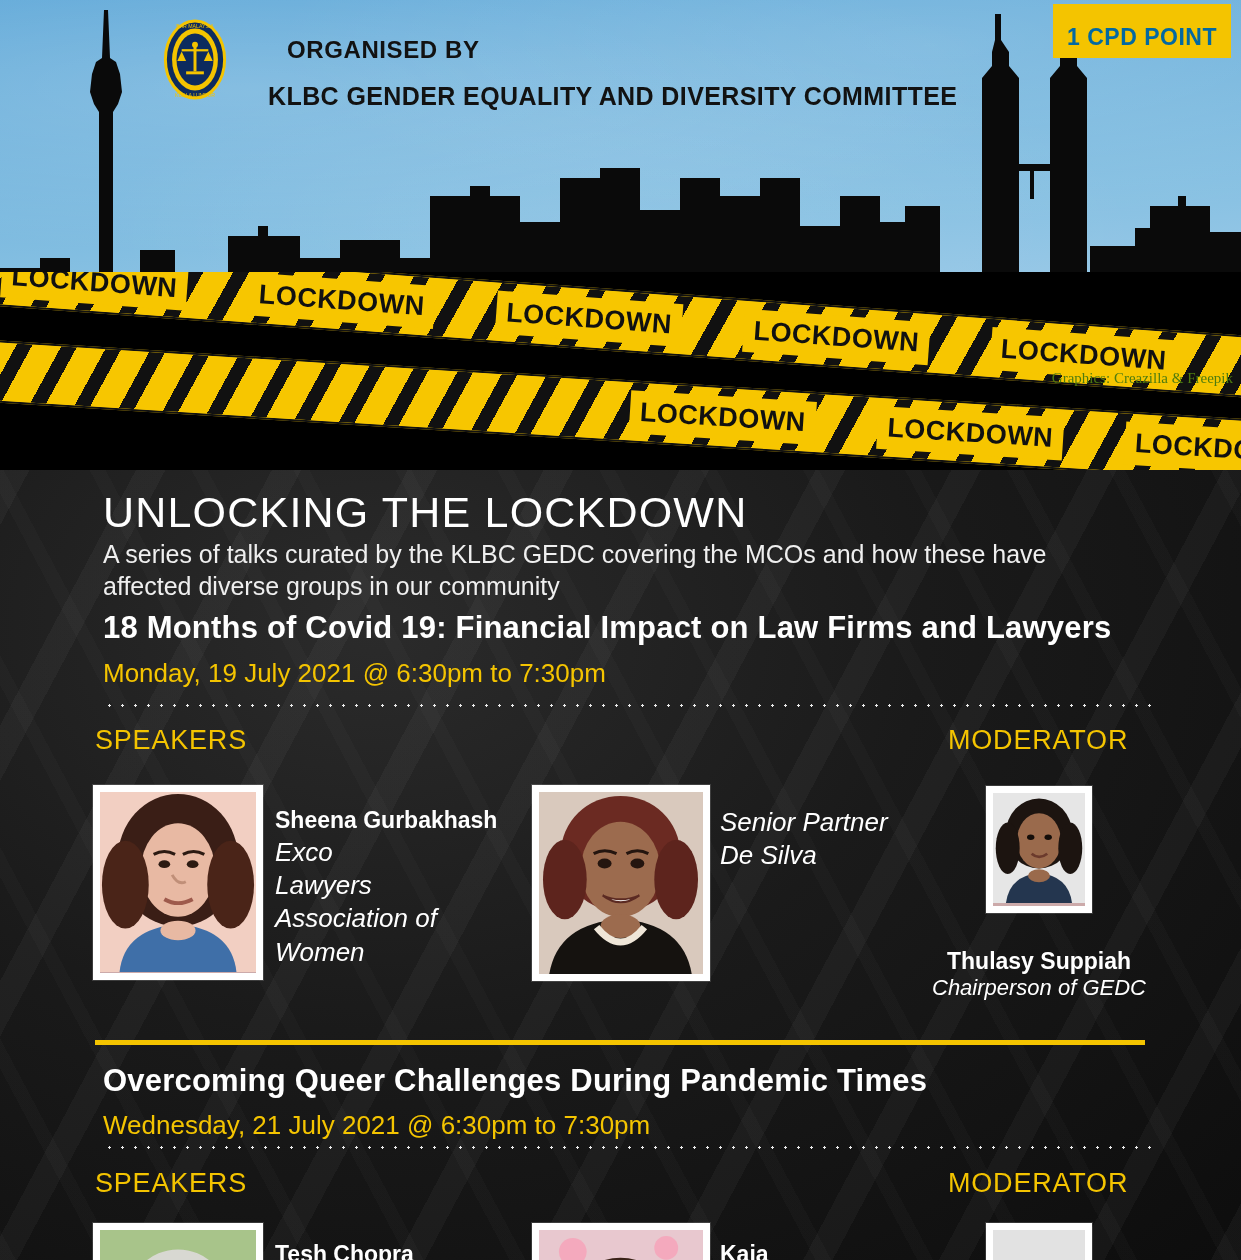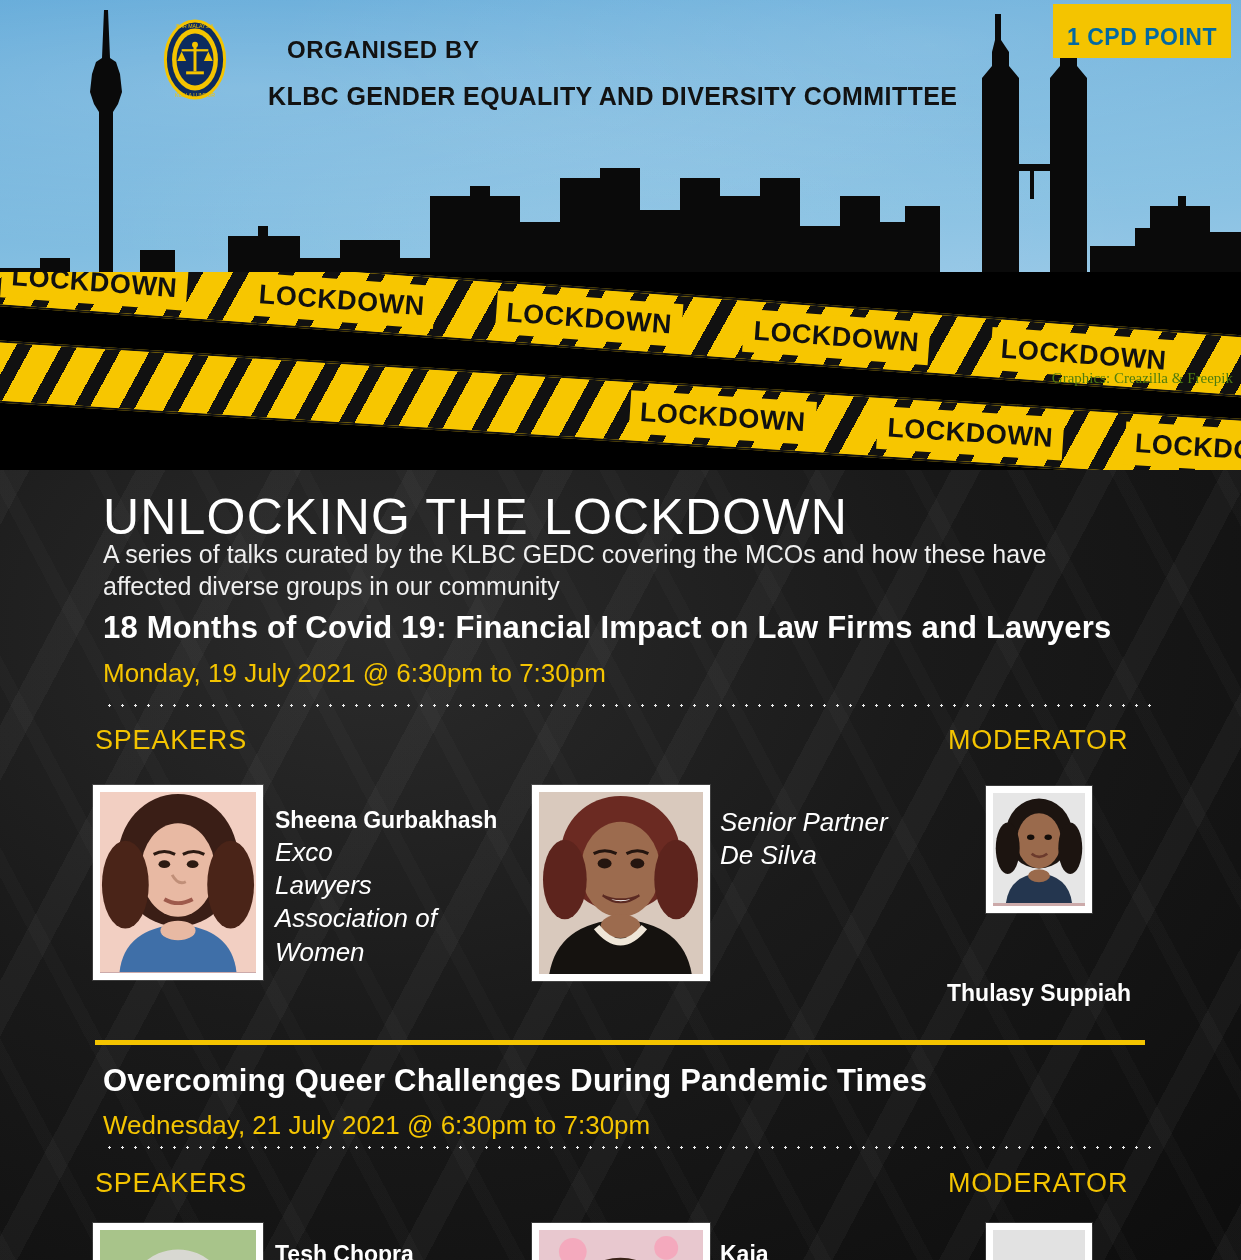--- a/index.html
+++ b/index.html
@@ -144,21 +144,21 @@
     background:
       repeating-linear-gradient(118deg, rgba(255,255,255,0.035) 0px, rgba(255,255,255,0.035) 26px, transparent 26px, transparent 120px),
       repeating-linear-gradient(62deg, rgba(255,255,255,0.02) 0px, rgba(255,255,255,0.02) 14px, transparent 14px, transparent 90px);
   }
 
   .content { position: relative; z-index: 3; }
 
   .title-main {
     position: absolute; left: 103px; top: 18px;
     color: #ffffff;
-    font-size: 50px;
+    font-size: 43px;
     letter-spacing: 1.2px;
     font-weight: 400;
     font-family: "Liberation Sans", sans-serif;
   }
   .subtitle {
     position: absolute; left: 103px; top: 68px;
     width: 1035px;
     color: #efefef;
     font-size: 25px;
     line-height: 1.28;
@@ -232,21 +232,21 @@
     font-style: italic;
     line-height: 1.28;
     font-weight: 400;
   }
   .person-center {
     position: absolute;
     color: #fff;
     text-align: center;
     width: 300px;
   }
-  .person-center .nm { font-size: 23px; font-weight: 600; margin-top: 32px; }
+  .person-center .nm { font-size: 23px; font-weight: 600; }
   .person-center .rl { font-size: 22px; font-style: italic; }
 
   
   .face { position:absolute; inset:0; }
 </style>
 </head>
 <body>
 
 <div class="sky">
 
@@ -396,20 +396,21 @@
           <ellipse cx="41" cy="48" rx="4" ry="3" fill="#140d09"></ellipse>
           <ellipse cx="60" cy="48" rx="4" ry="3" fill="#140d09"></ellipse>
           <path d="M42 66 Q50 73 59 66" stroke="#6b3a2c" stroke-width="3" fill="none"></path>
           <path d="M14 120 Q18 90 50 87 Q82 90 86 120 Z" fill="#24364f"></path>
           <ellipse cx="50" cy="90" rx="12" ry="7" fill="#9a6a4c"></ellipse>
         </svg>
       </div>
     </div>
     <div class="person-center" style="left:889px; top:478px;">
       <div class="nm">Thulasy Suppiah</div>
+      <div class="rl">Chairperson of GEDC</div>
     </div>
 
     <div class="yellow-rule" style="top:570px;"></div>
 
     <div class="session-title" style="left:103px; top:593px;">Overcoming Queer Challenges During Pandemic Times</div>
     <div class="session-date" style="left:103px; top:640px;">Wednesday, 21 July 2021 @ 6:30pm to 7:30pm</div>
     <div class="dotline" style="top:676px;"></div>
 
     <div class="role-label" style="left:95px; top:698px;">SPEAKERS</div>
     <div class="role-label" style="left:948px; top:698px;">MODERATOR</div>

